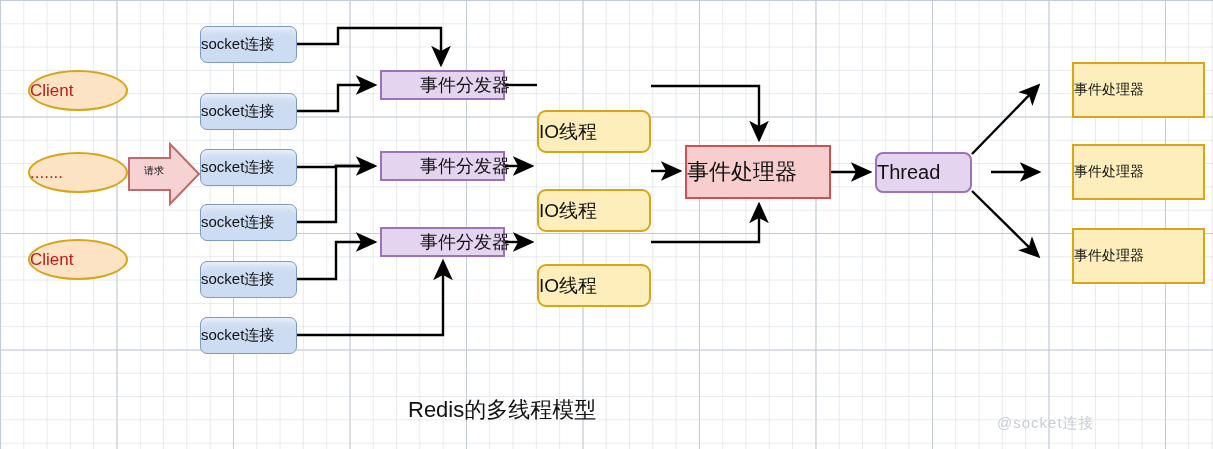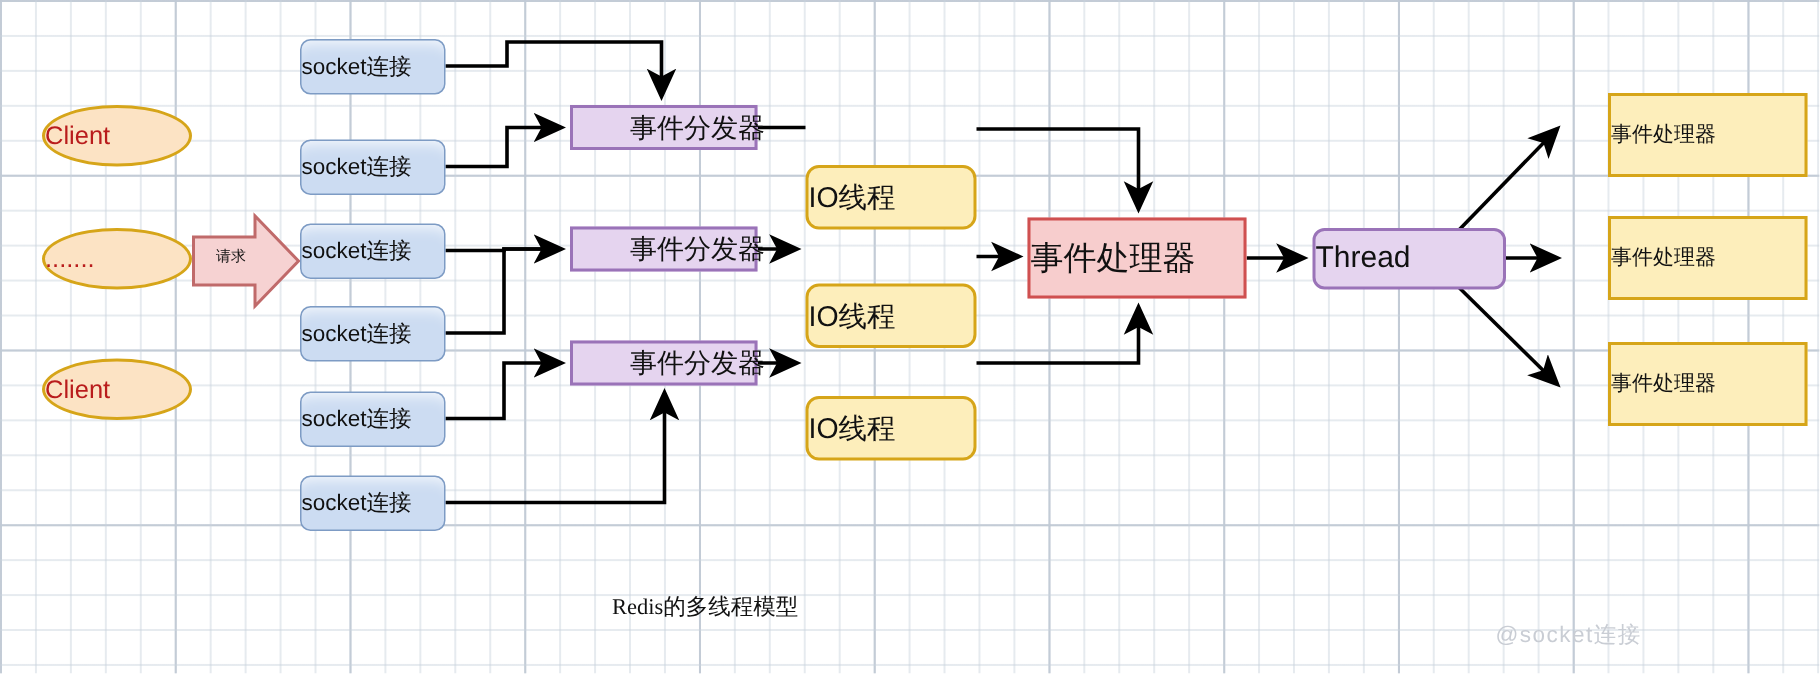--- a/index.html
+++ b/index.html
@@ -87,23 +87,22 @@
     margin-left: 28px;
   }
   .request-label {
     position: absolute;
     font-size: 10px;
     color: #111111;
     z-index: 4;
   }
   .caption {
     position: absolute;
-    font-size: 15px;
-    color: #111111;
-    font-family: Liberation Serif, serif;
+    font-size: 22px;
+    color: #111111;
   }
   .watermark {
     position: absolute;
     font-size: 15px;
     color: #c9cdd4;
     letter-spacing: 1px;
   }
 </style>
 </head>
 <body>
@@ -198,21 +197,21 @@
     <span>IO线程</span>
   </div>
   <div class="node io-node" style="left:537px; top:220px; width:114px; height:43px;">
     <span>IO线程</span>
   </div>
 
   <div class="node queue-node" style="left:685px; top:145px; width:146px; height:54px;">
     <span>事件处理器</span>
   </div>
 
-  <div class="node thread-node" style="left:875px; top:152px; width:129px; height:41px;">
+  <div class="node thread-node" style="left:875px; top:152px; width:97px; height:41px;">
     <span>Thread</span>
   </div>
 
   <div class="node handler-node" style="left:1044px; top:62px; width:133px; height:56px;">
     <span>事件处理器</span>
   </div>
   <div class="node handler-node" style="left:1044px; top:144px; width:133px; height:56px;">
     <span>事件处理器</span>
   </div>
   <div class="node handler-node" style="left:1044px; top:228px; width:133px; height:56px;">

